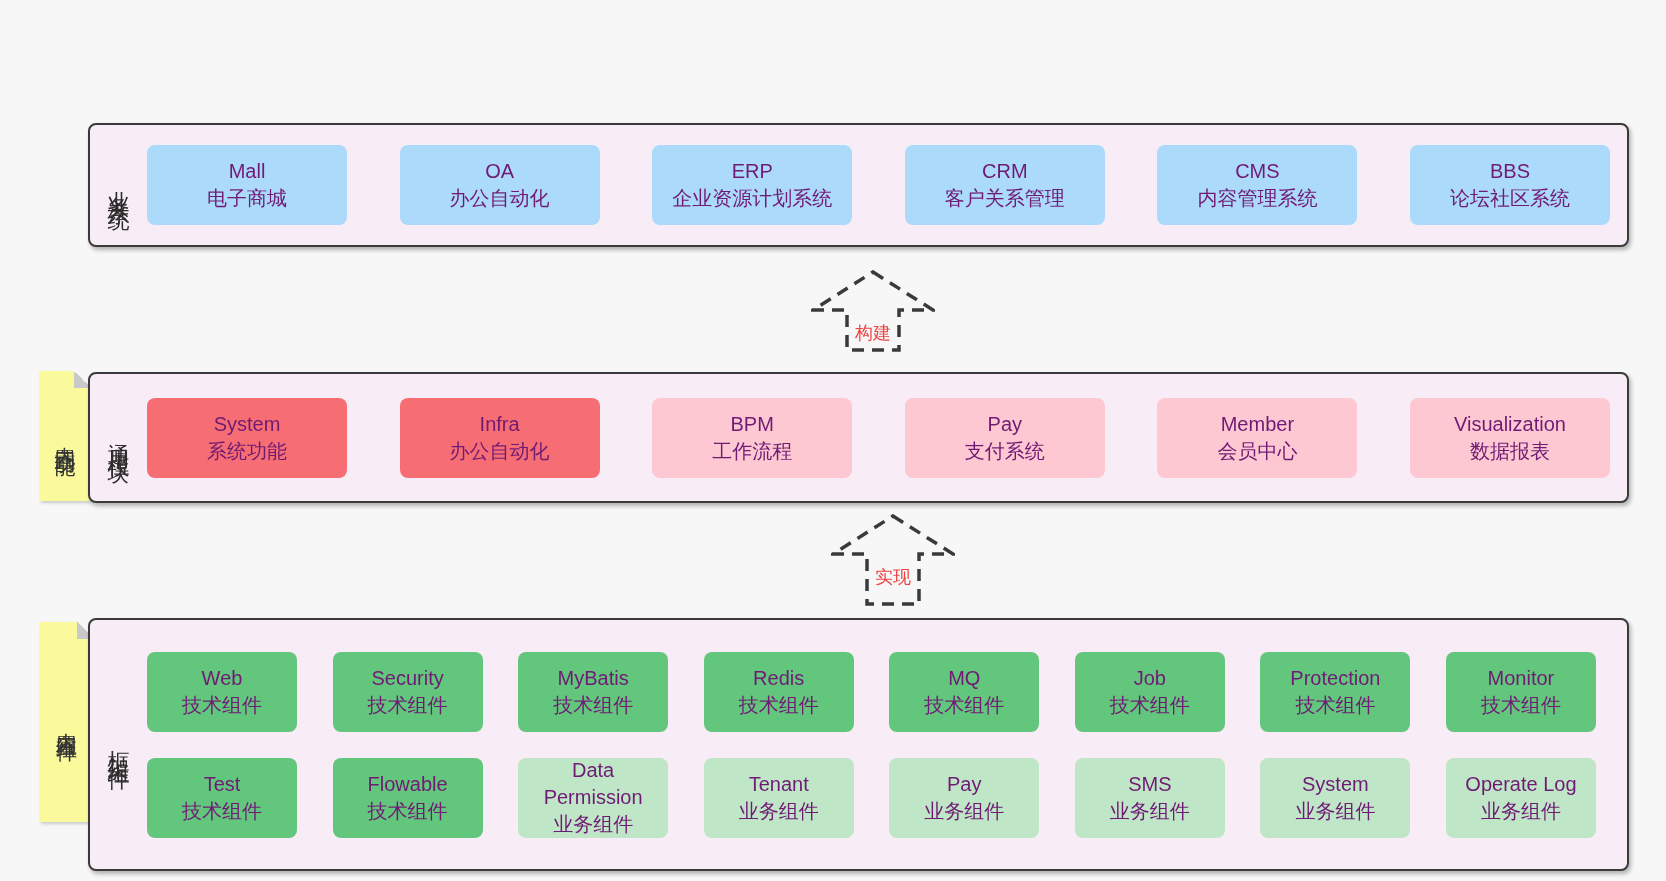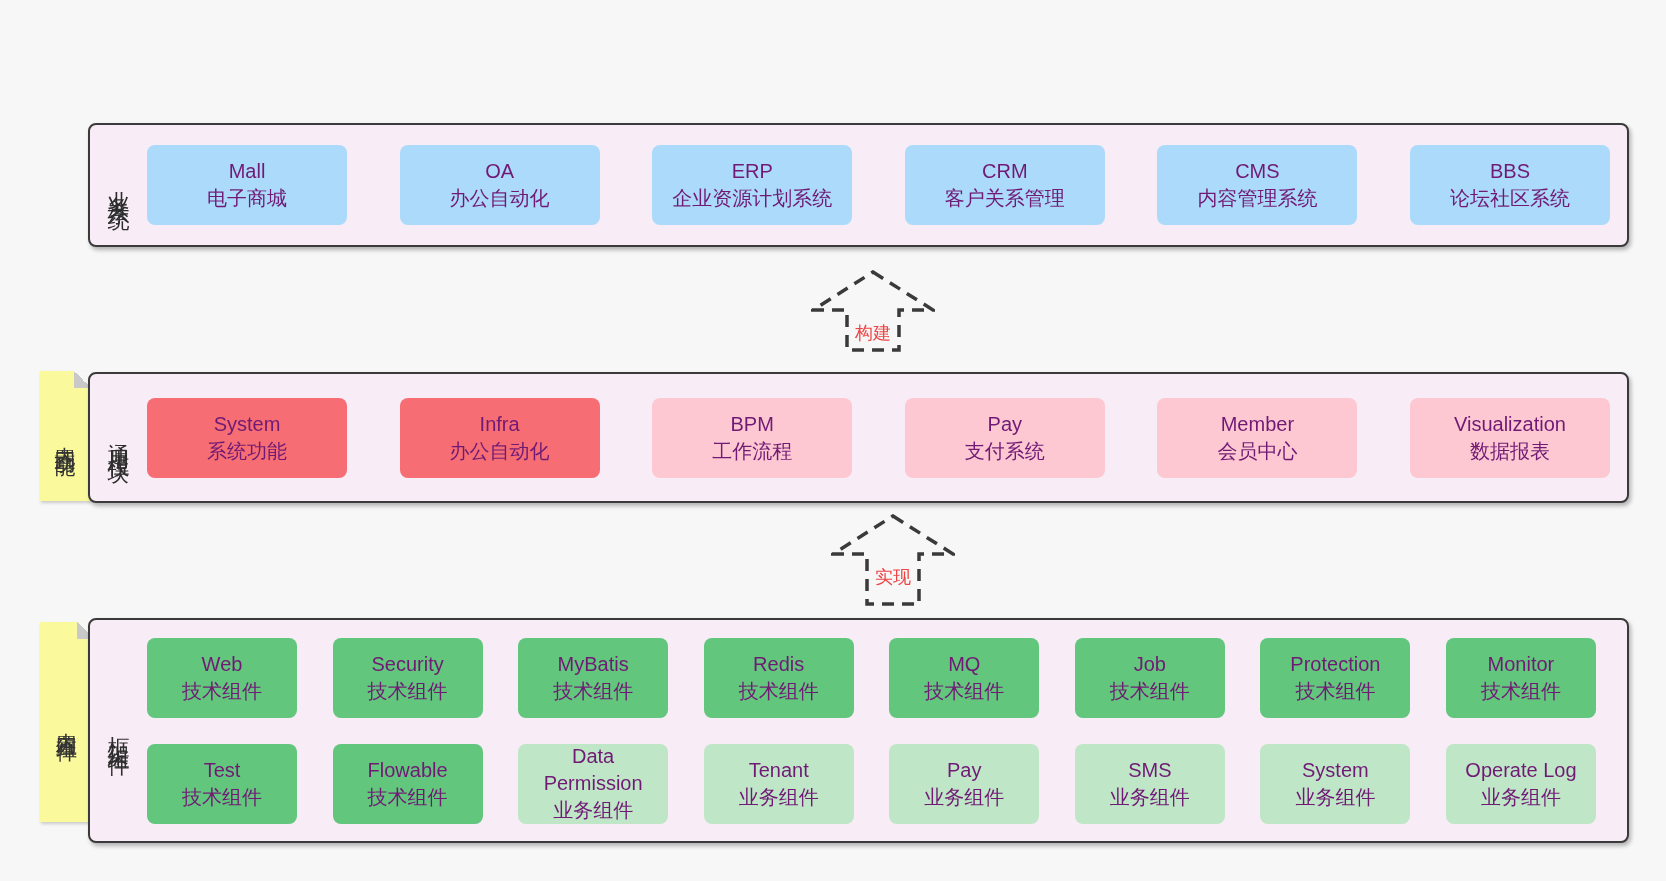--- a/index.html
+++ b/index.html
@@ -12,21 +12,21 @@
   .layer{
     position:absolute;left:88px;width:1541px;box-sizing:border-box;
     background:var(--container-bg,#f8edf6);
     border:2px solid var(--container-border,#3a3a3a);
     border-radius:8px;
     box-shadow:2px 3px 4px rgba(0,0,0,.28);
     display:flex;align-items:stretch;
   }
   #layer-business{top:123px;height:124px;}
   #layer-modules{top:372px;height:131px;}
-  #layer-components{top:618px;height:225px;}
+  #layer-components{top:618px;height:253px;}
   .layer-label{width:57px;flex:0 0 57px;display:flex;align-items:center;justify-content:center;}
   .vtext{
     writing-mode:vertical-rl;text-orientation:upright;
     font-size:22px;letter-spacing:6px;color:#2d2d2d;line-height:1;
   }
   .layer-content{
     flex:1;display:flex;align-items:center;justify-content:space-between;
     padding-right:17px;
   }
   .layer-content.two-rows{

